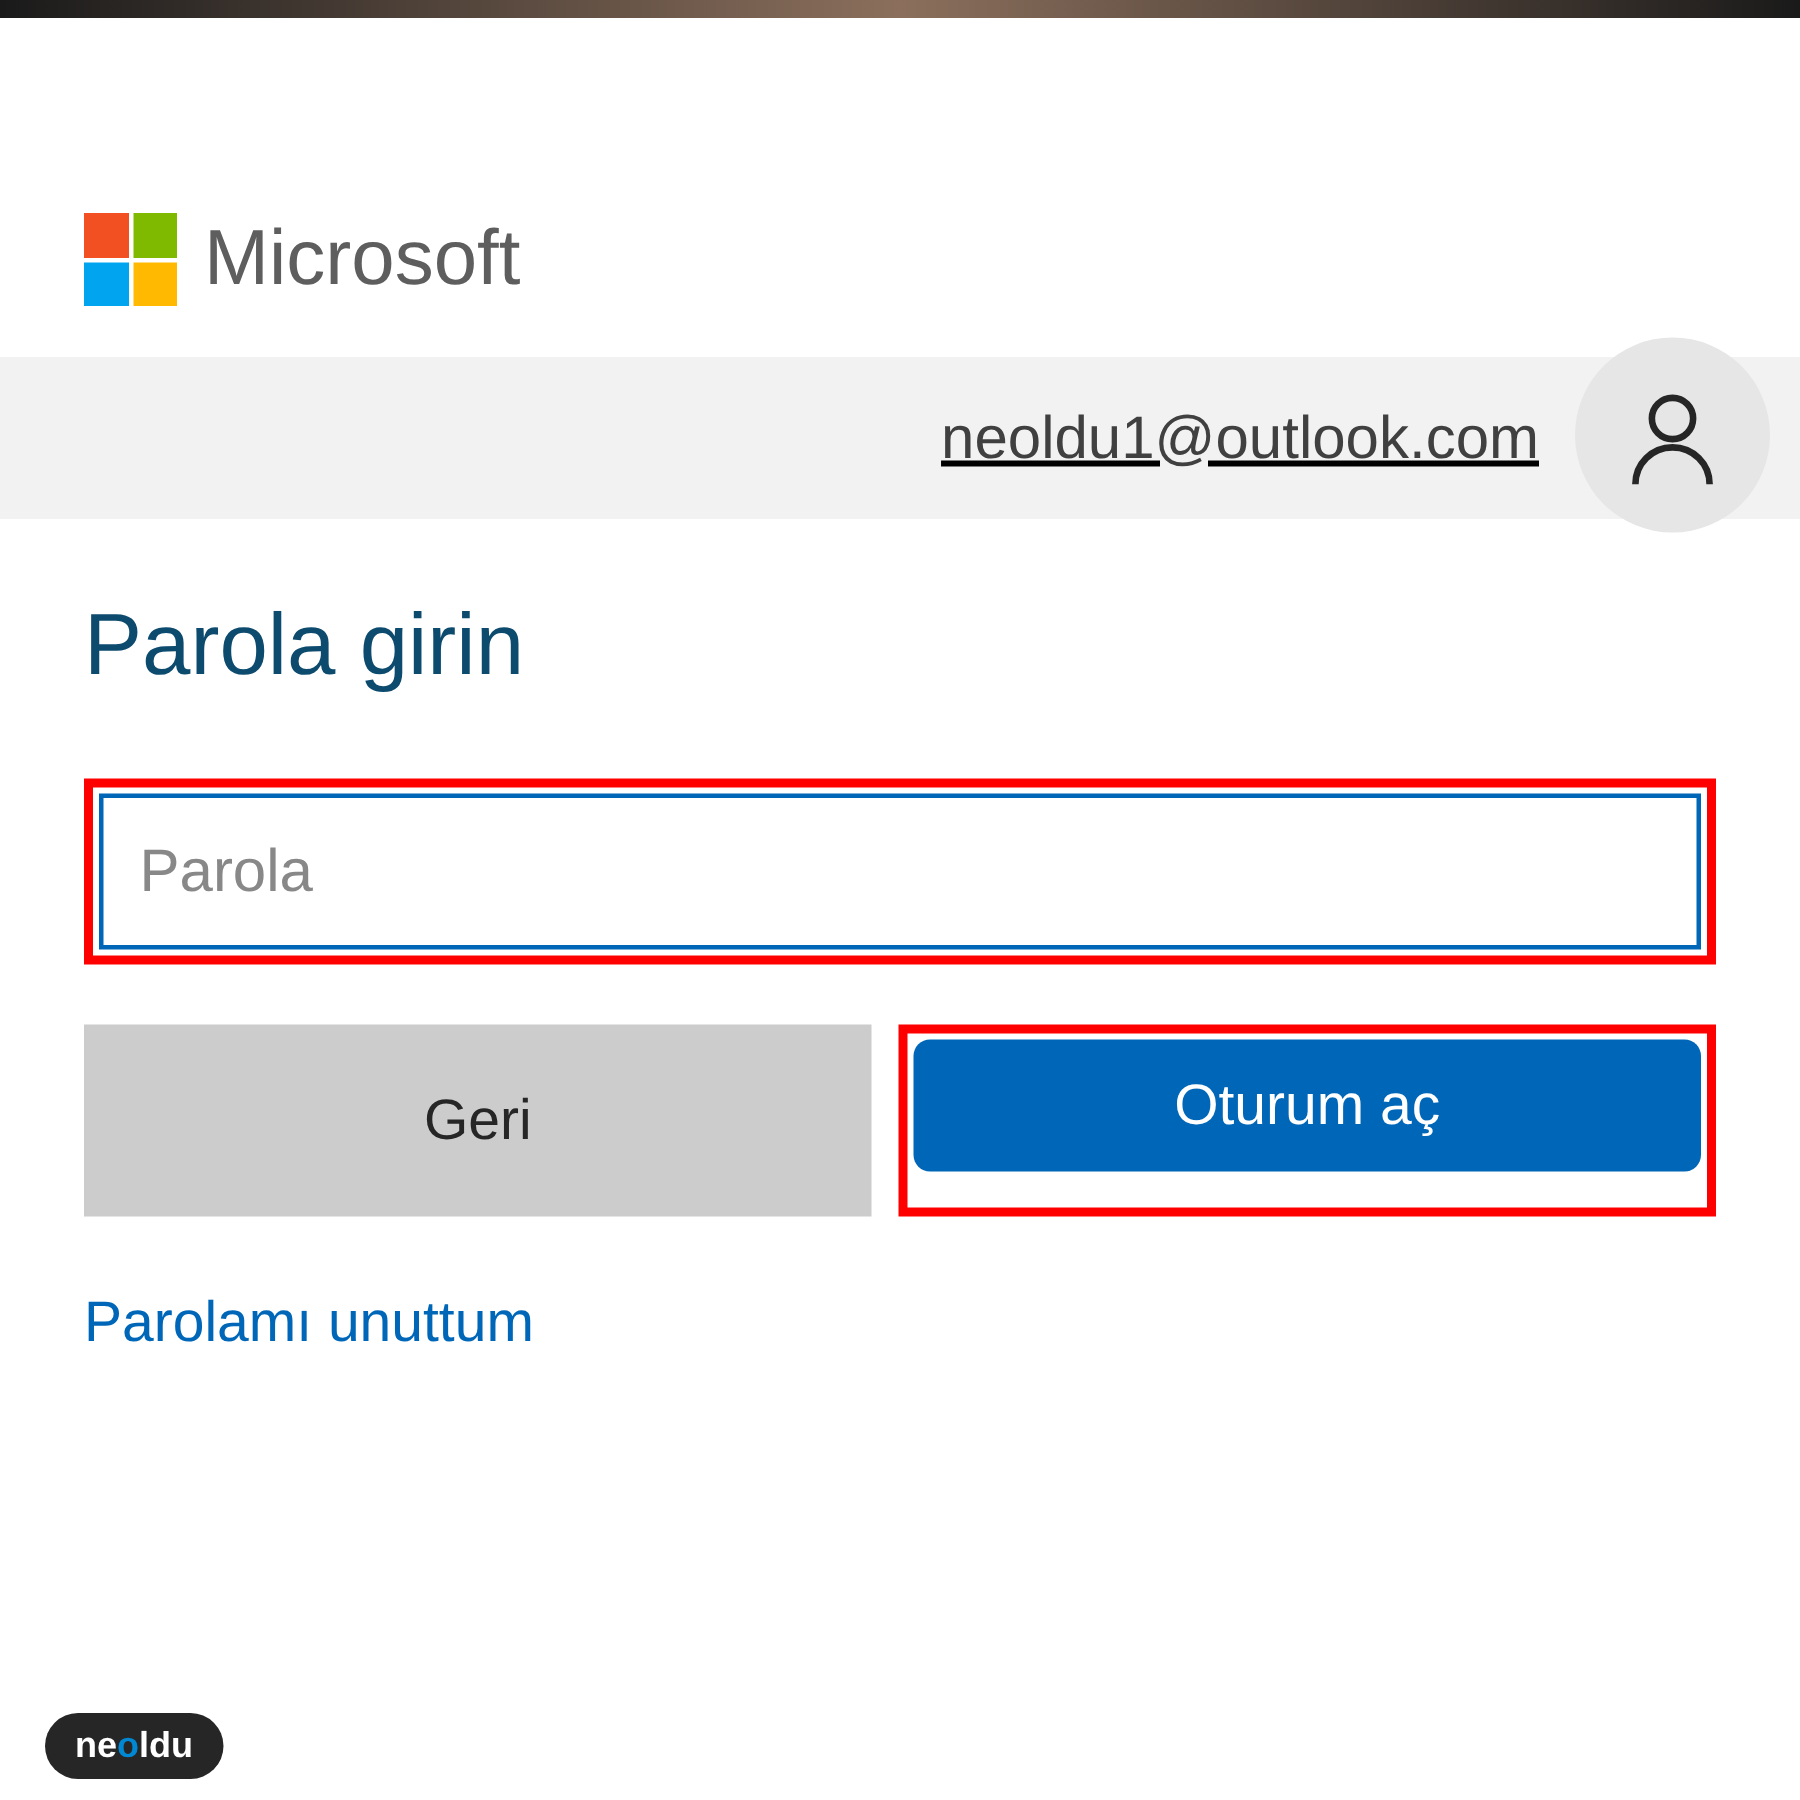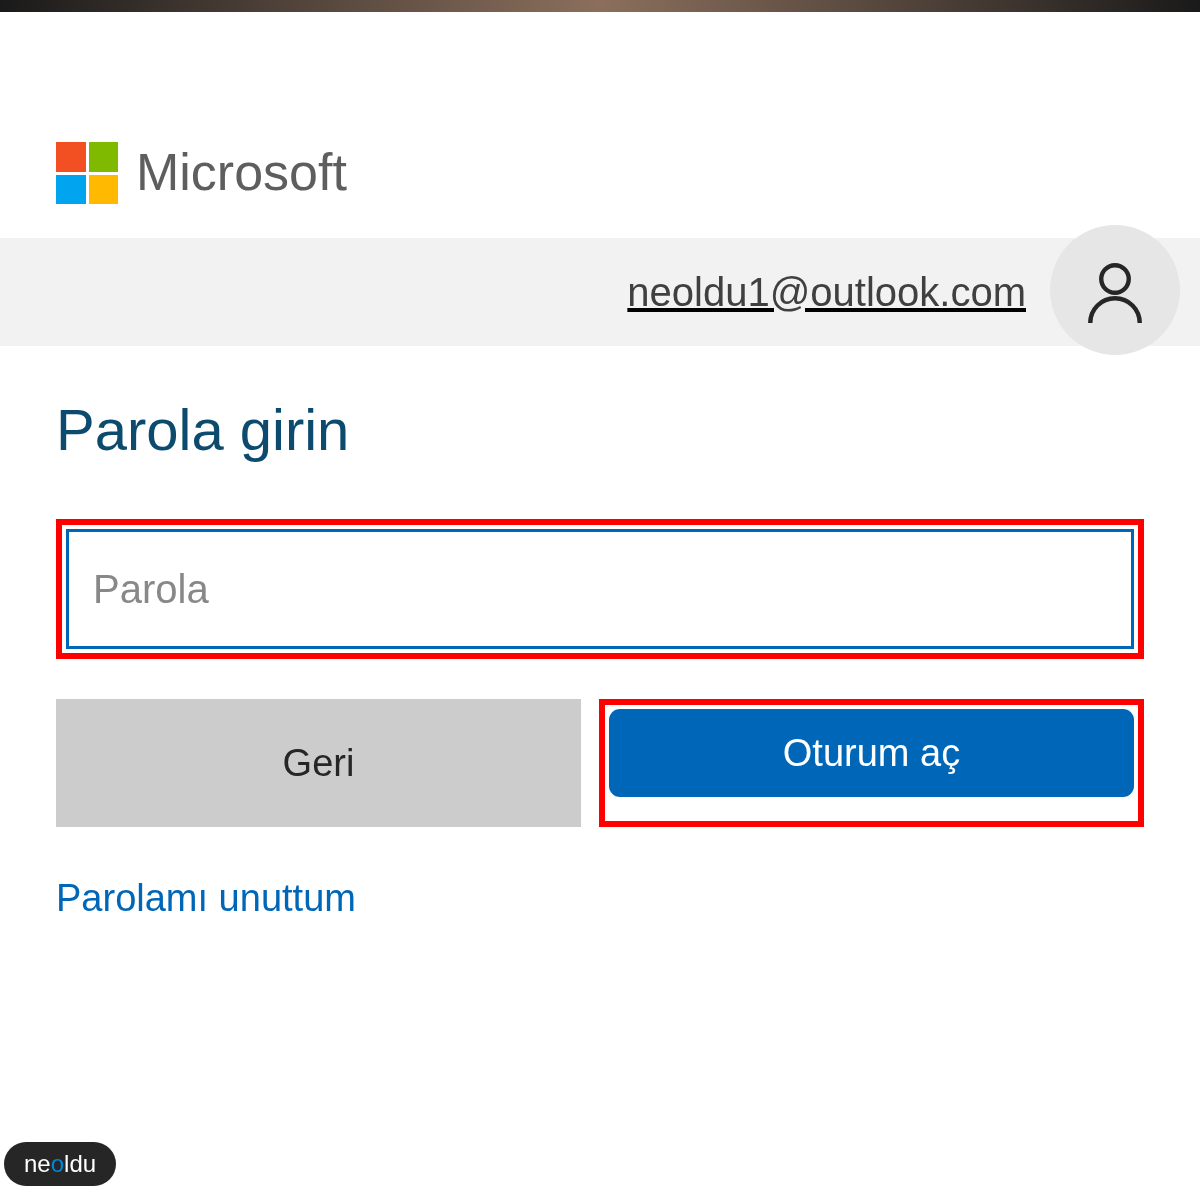--- a/index.html
+++ b/index.html
@@ -81,21 +81,21 @@
       color: #0c4a6e;
       margin-bottom: 56px;
     }
     .input-highlight {
       border: 6px solid #ff0000;
       padding: 4px;
       margin-bottom: 40px;
     }
     .password-input {
       width: 100%;
-      height: 120px;
+      height: 104px;
       border: 3px solid #0067b8;
       font-size: 40px;
       padding: 0 24px;
       color: #767676;
       font-family: inherit;
       outline: none;
       background: #fff;
     }
     .password-input::placeholder {
       color: #888888;
@@ -151,28 +151,28 @@
       color: #1b1b1b;
     }
     .forgot-link {
       font-size: 38px;
       color: #0067b8;
       text-decoration: none;
       cursor: pointer;
     }
     .watermark {
       position: absolute;
-      left: 4px;
+      left: 30px;
       bottom: 14px;
       background: #262626;
       color: #fff;
       border-radius: 22px;
       padding: 8px 20px;
       font-size: 24px;
-      font-weight: 400;
+      font-weight: 700;
       display: flex;
       align-items: center;
     }
     .watermark .o-accent {
       color: #0088d4;
     }
   </style>
 </head>
 <body>
 

